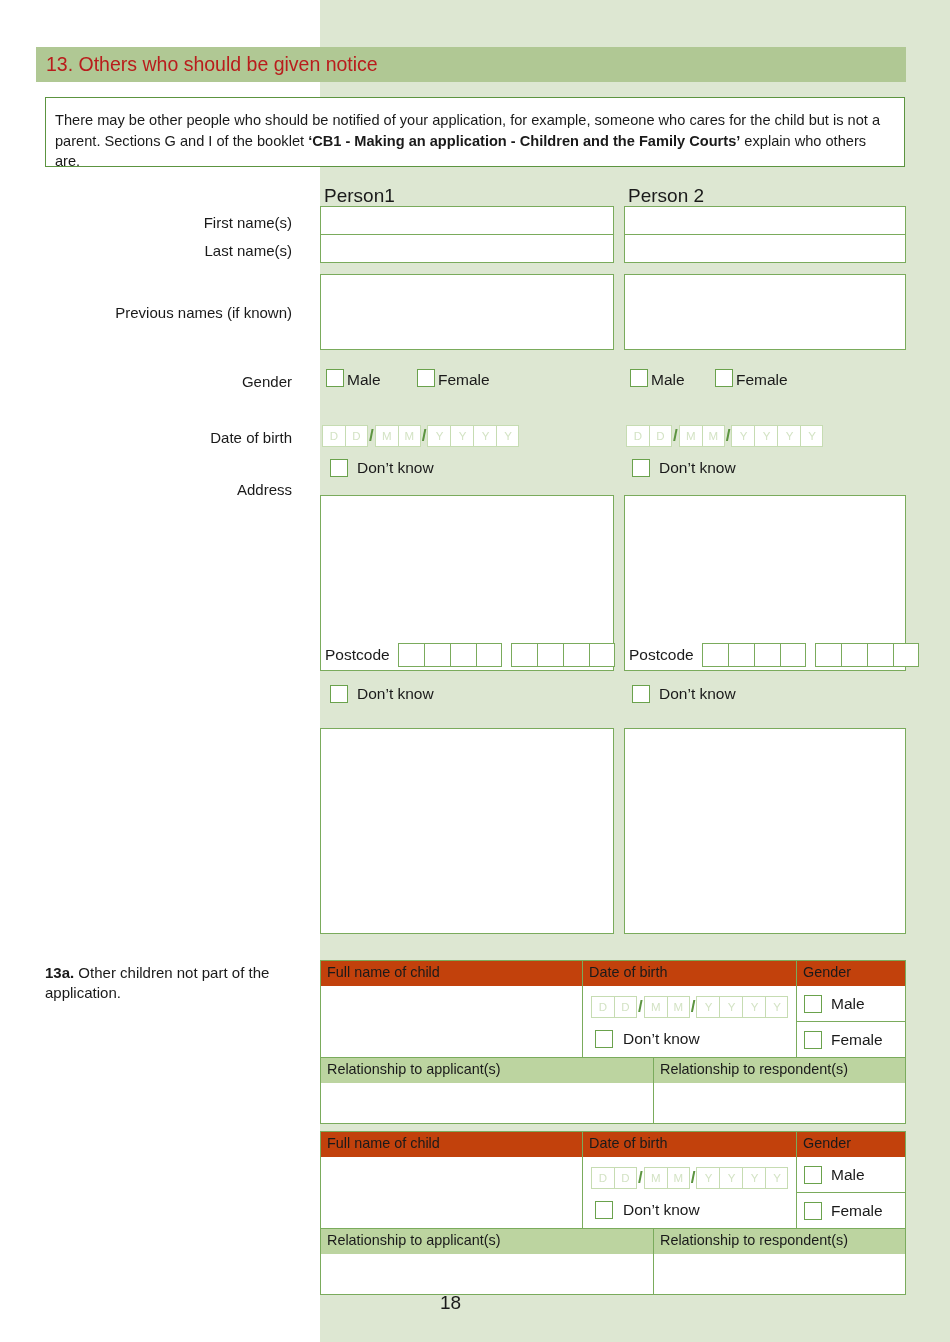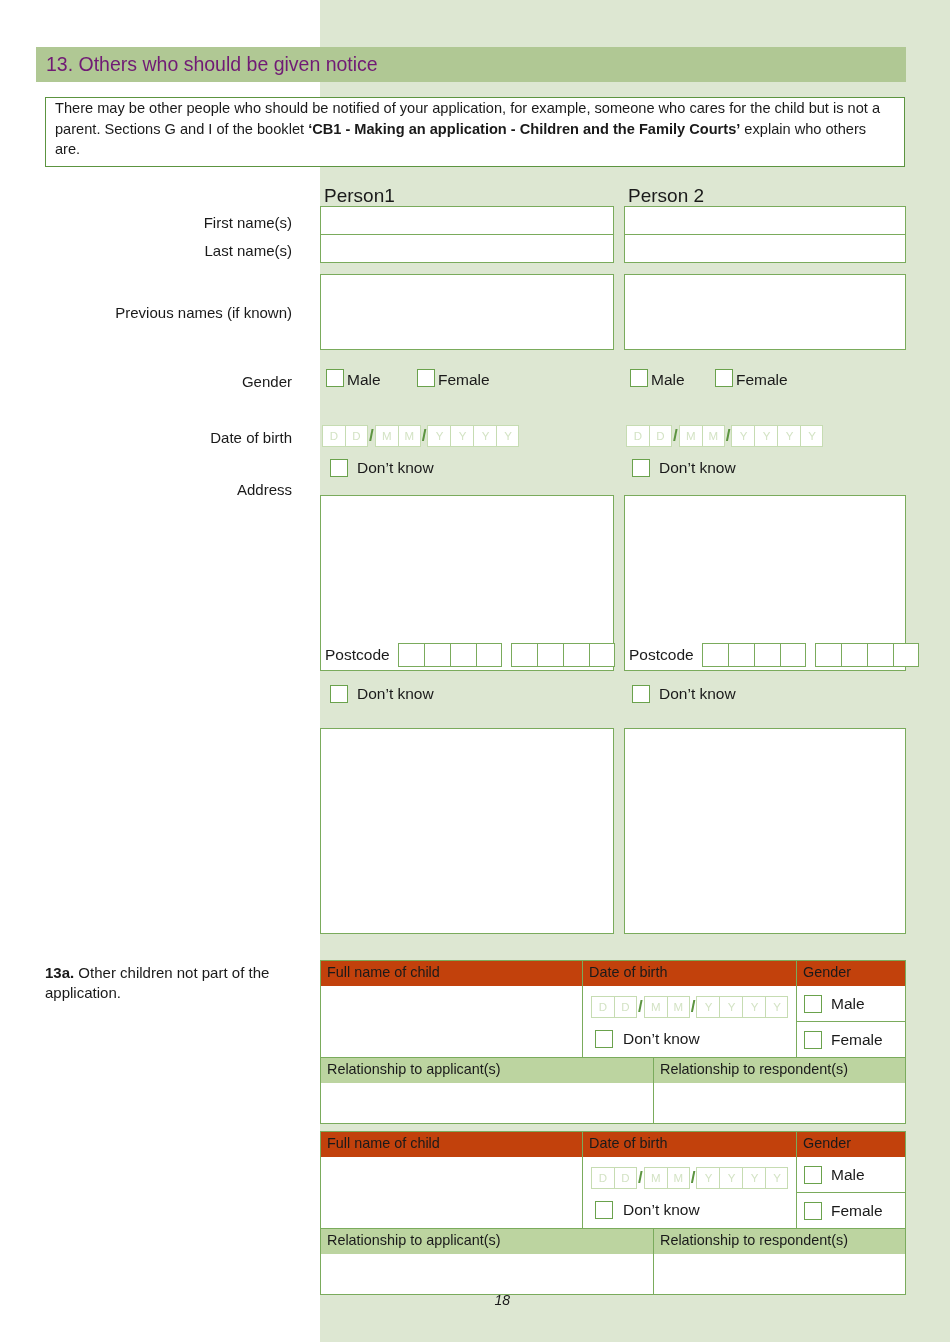--- a/index.html
+++ b/index.html
@@ -18,29 +18,29 @@
     background:#dde7d2;
   }
   .page { position:absolute; left:0; top:0; width:950px; height:1342px; }
 
   
   .title-bar {
     position:absolute; left:36px; top:47px; width:870px; height:35px;
     background:#b0c894;
     display:flex; align-items:center;
     padding-left:10px;
-    font-size:19.5px; color:#701a75;
+    font-size:19.5px; color:#b91c1c;
   }
 
   
   .intro-box {
     position:absolute; left:45px; top:97px; width:860px; height:70px;
     background:#ffffff;
     border:1px solid #5c9440;
-    padding:0 9px 0 9px;
+    padding:12px 9px 0 9px;
     font-size:14.6px;
     line-height:1.42;
   }
   .intro-box b { font-weight:bold; }
 
   
   .lbl {
     position:absolute;
     text-align:right;
     font-size:15px;
@@ -167,21 +167,21 @@
   }
   .ctable .rr-r {
     width:252px; background:#ffffff;
     border-right:1px solid #7aab5c;
     border-bottom:1px solid #7aab5c;
   }
 
   
   .pageno {
     position:absolute; left:440px; top:1292px; width:70px;
-    text-align:right; font-size:14px;font-style:italic;
+    text-align:left; font-size:19px;
   }
 </style>
 </head>
 <body>
 
 <div class="page">
 
   <div class="panel-bg"></div>
 
   <div class="title-bar">

